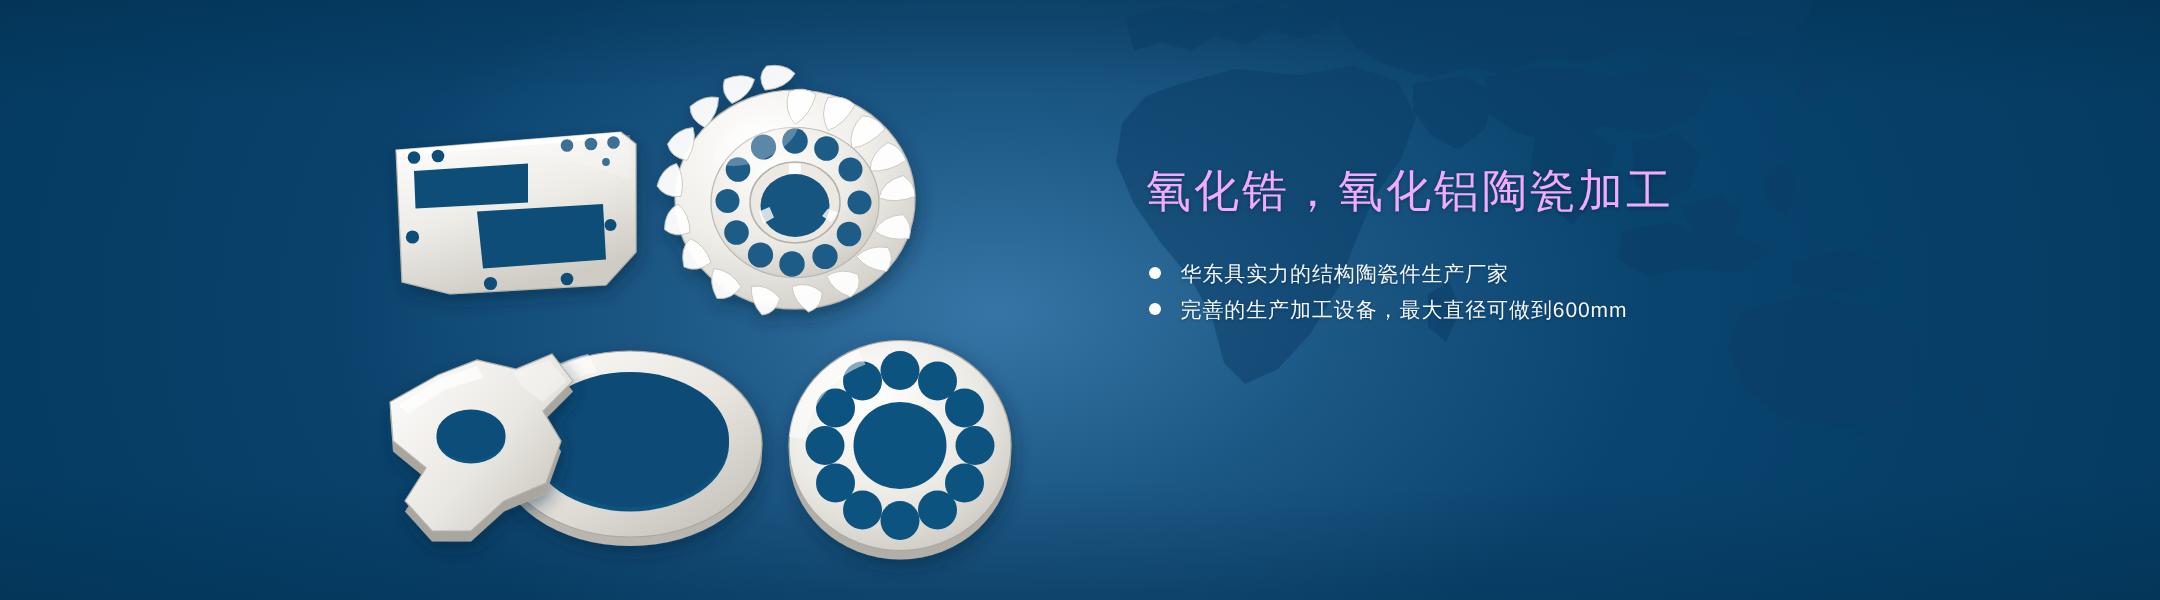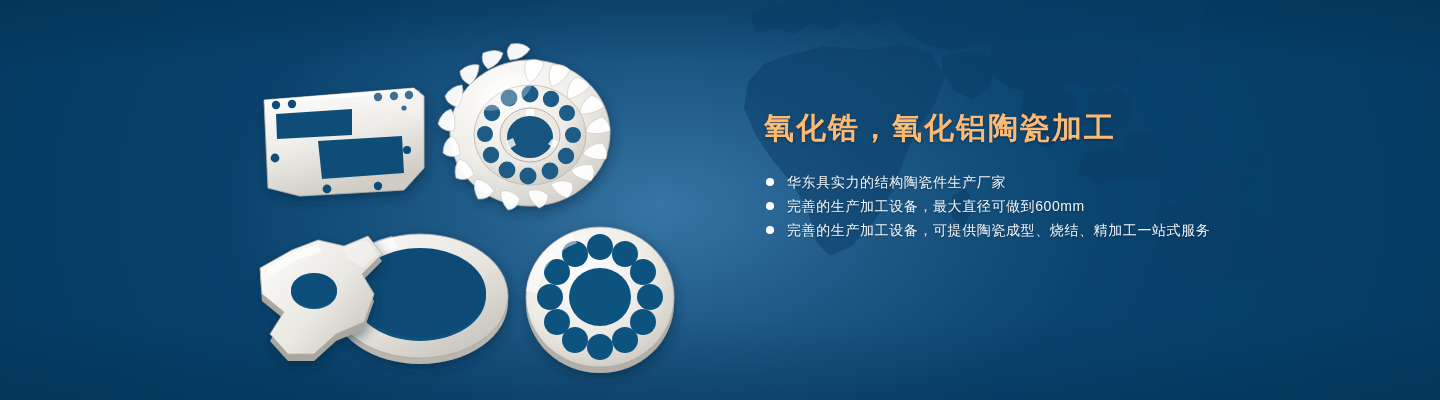--- a/index.html
+++ b/index.html
@@ -65,25 +65,25 @@
   .parts svg { display:block; width:100%; height:100%; }
 
   
   .copy {
     position: absolute;
     left: 764px;
     top: 108px;
     width: 560px;
   }
   .headline {
-    color: #fdba74;
+    color: #f0abfc;
     font-size: 30px;
     line-height: 40px;
     letter-spacing: 2px;
-    font-weight: bold;
+    font-weight: normal;
     margin: 0 0 22px 0;
     white-space: nowrap;
     text-shadow: 0 1px 3px rgba(0,20,40,0.45);
   }
   .bullets { list-style: none; margin: 0; padding: 0; }
   .bullet {
     display: flex;
     align-items: center;
     height: 24px;
     margin-bottom: 0px;
@@ -318,20 +318,16 @@
 
     <ul class="bullets">
       <li class="bullet">
         <span class="dot"></span>
         <span class="bullet-text">华东具实力的结构陶瓷件生产厂家</span>
       </li>
       <li class="bullet">
         <span class="dot"></span>
         <span class="bullet-text">完善的生产加工设备，最大直径可做到600mm</span>
       </li>
-      <li class="bullet">
-        <span class="dot"></span>
-        <span class="bullet-text">完善的生产加工设备，可提供陶瓷成型、烧结、精加工一站式服务</span>
-      </li>
     </ul>
   </div>
 
 </div>
 
 </body></html>

